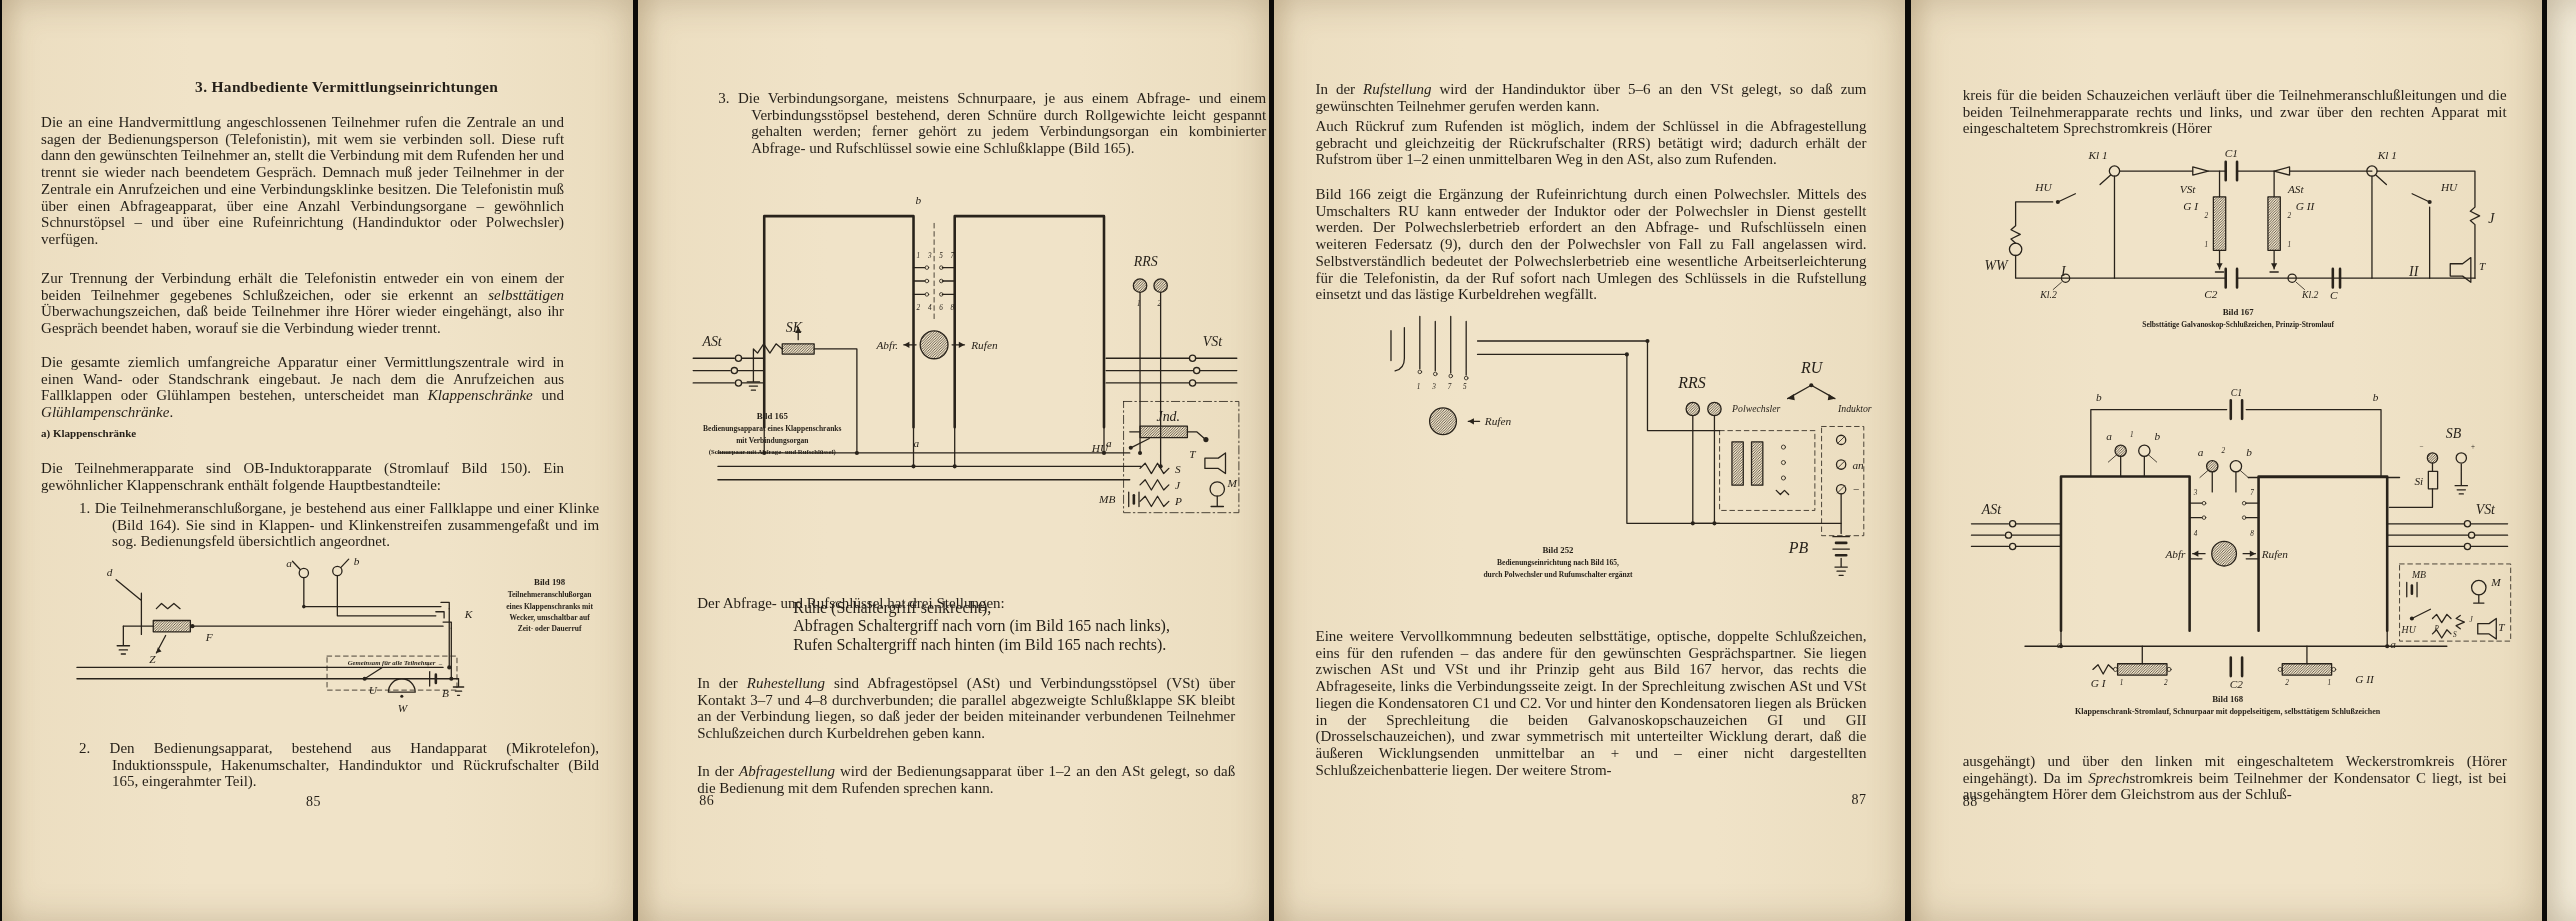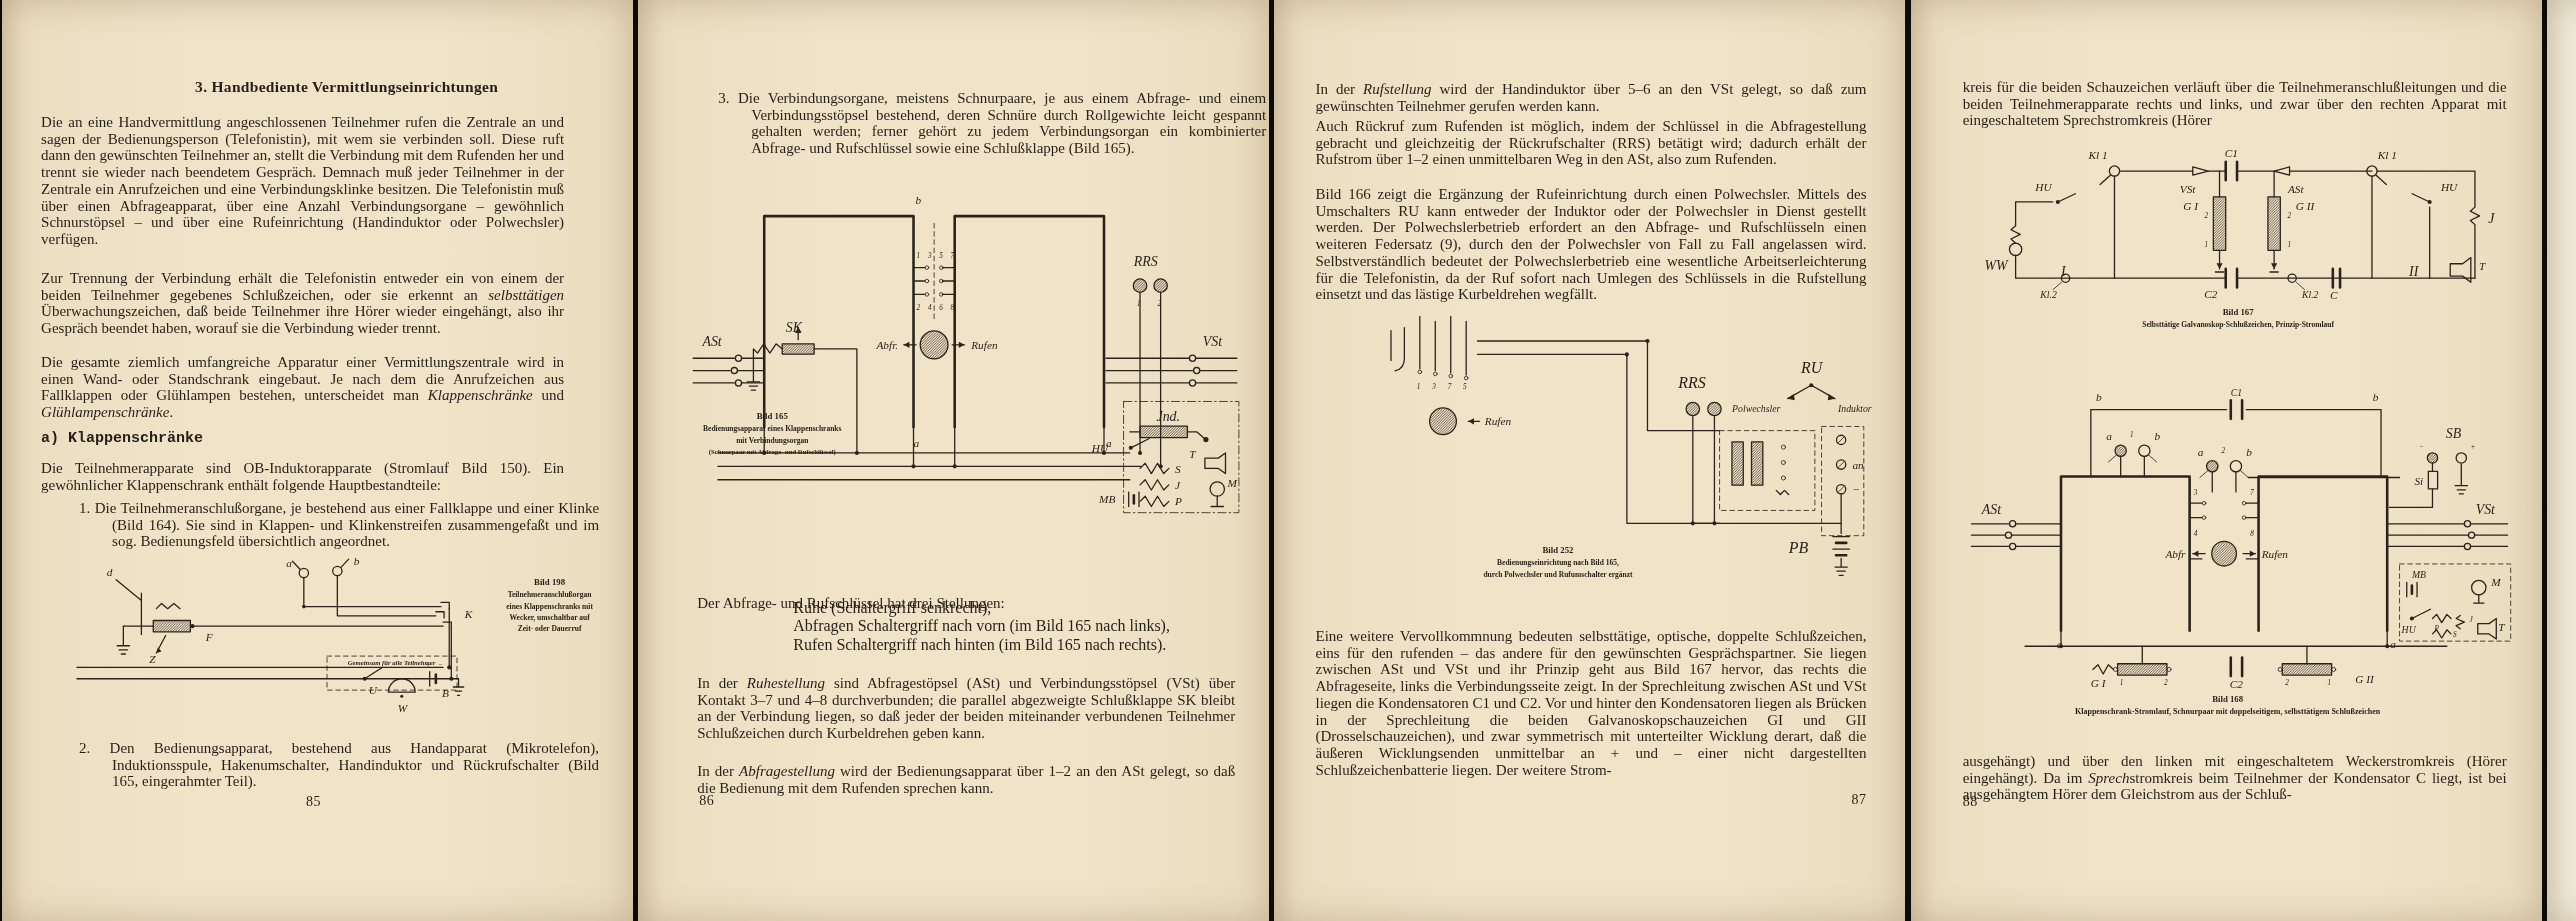--- a/index.html
+++ b/index.html
@@ -8,21 +8,21 @@
   .page{position:relative;flex:0 0 auto;width:631px;height:922px;overflow:hidden;
         color:#241f18;box-shadow:inset 0 0 36px rgba(96,72,38,.28);}
   .pg-warm{background:linear-gradient(90deg,#e2d2b2 0,#ecdec1 23px,#f0e3c8 30%,#f0e3c8 70%,#eadcbe 100%);}
   .pg-light{background:
       radial-gradient(ellipse 222px 340px at 185px 350px,#ddd5c2 0%,rgba(221,213,194,0) 68%),
       radial-gradient(ellipse 222px 289px at 453px 541px,#dcd4c1 0%,rgba(220,212,193,0) 66%),
       linear-gradient(90deg,#e9e1cc 0,#f2ebd8 20.6px,#f4eedd 50%,#f0e9d5 100%);}
   .abs{position:absolute;}
   .body-text{font-size:15px;line-height:16.7px;text-align:justify;}
   .heading{font-size:15.5px;font-weight:bold;text-align:center;letter-spacing:0.3px;}
-  .subheading{font-size:15px;font-weight:bold;font-family:Liberation Mono, monospace;}
+  .subheading{font-size:11px;font-weight:bold;}
   .hang{padding-left:33px;text-indent:-33px;}
   .stell{font-size:16px;line-height:18.5px;white-space:nowrap;}
   .pagenum{font-size:14px;letter-spacing:0.5px;}
   .figcap{text-align:center;font-weight:bold;}
   .figcap-title{font-size:8.8px;line-height:13.4px;}
   .figcap-line{font-size:7.5px;line-height:11.3px;}
   em{font-style:italic;}
   svg.fig{position:absolute;overflow:visible;}
   svg.fig text{font-family:"Liberation Serif",serif;font-style:italic;fill:#241f18;font-size:22px;}
   svg.fig text.lg{font-size:27px;}
@@ -291,21 +291,21 @@
       <div class="figcap-line">Bedienungseinrichtung nach Bild 165,</div>
       <div class="figcap-line">durch Polwechsler und Rufumschalter ergänzt</div>
     </div>
 
     <p class="abs body-text" style="left:41px;top:613px;width:551px">Eine weitere Vervollkommnung bedeuten selbsttätige, optische, doppelte Schlußzeichen, eins für den rufenden – das andere für den gewünschten Gesprächspartner. Sie liegen zwischen ASt und VSt und ihr Prinzip geht aus Bild 167 hervor, das rechts die Abfrageseite, links die Verbindungsseite zeigt. In der Sprechleitung zwischen ASt und VSt liegen die Kondensatoren C1 und C2. Vor und hinter den Kondensatoren liegen als Brücken in der Sprechleitung die beiden Galvanoskopschauzeichen GI und GII (Drosselschauzeichen), und zwar symmetrisch mit unterteilter Wicklung derart, daß die äußeren Wicklungsenden unmittelbar an + und – einer nicht dargestellten Schlußzeichenbatterie liegen. Der weitere Strom-</p>
 
     <div class="abs pagenum" style="left:41px;top:792px;width:551px;text-align:right">87</div>
   </section>
 
   <section class="page pg-warm">
-    <p class="abs body-text" style="left:52px;top:64px;width:544px">kreis für die beiden Schauzeichen verläuft über die Teilnehmeranschlußleitungen und die beiden Teilnehmerapparate rechts und links, und zwar über den rechten Apparat mit eingeschaltetem Sprechstromkreis (Hörer</p>
+    <p class="abs body-text" style="left:52px;top:72px;width:544px">kreis für die beiden Schauzeichen verläuft über die Teilnehmeranschlußleitungen und die beiden Teilnehmerapparate rechts und links, und zwar über den rechten Apparat mit eingeschaltetem Sprechstromkreis (Hörer</p>
 
     <svg class="fig" style="left:49px;top:140px;width:551px;height:161px" viewBox="0 0 1070 312">
       <path class="ln" d="M310,60 H452 M482,60 H516 M538,60 H610 M640,60 H800"></path>
       <path class="ln" d="M452,52 l30,8 l-30,8 z"></path>
       <text x="442" y="102" text-anchor="middle">VSt</text>
       <path class="ln2" d="M516,42 V78 M538,42 V78"></path>
       <text x="527" y="32" text-anchor="middle">C1</text>
       <path class="ln" d="M640,52 l-30,8 l30,8 z"></path>
       <text x="652" y="102" text-anchor="middle">ASt</text>
       <circle class="ln" cx="300" cy="60" r="10"></circle>

